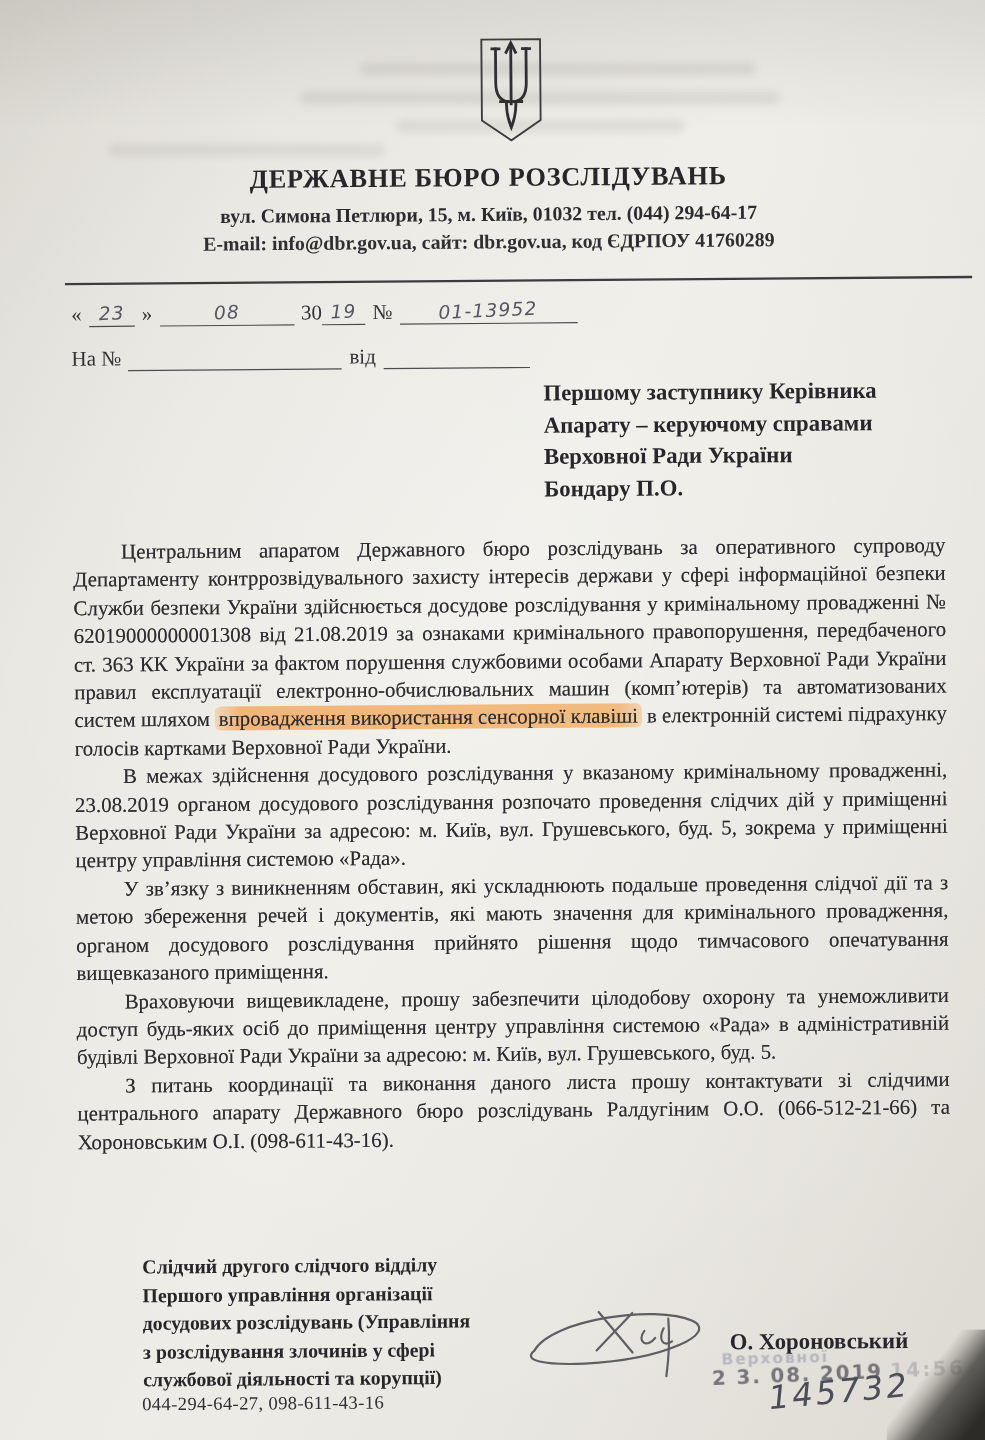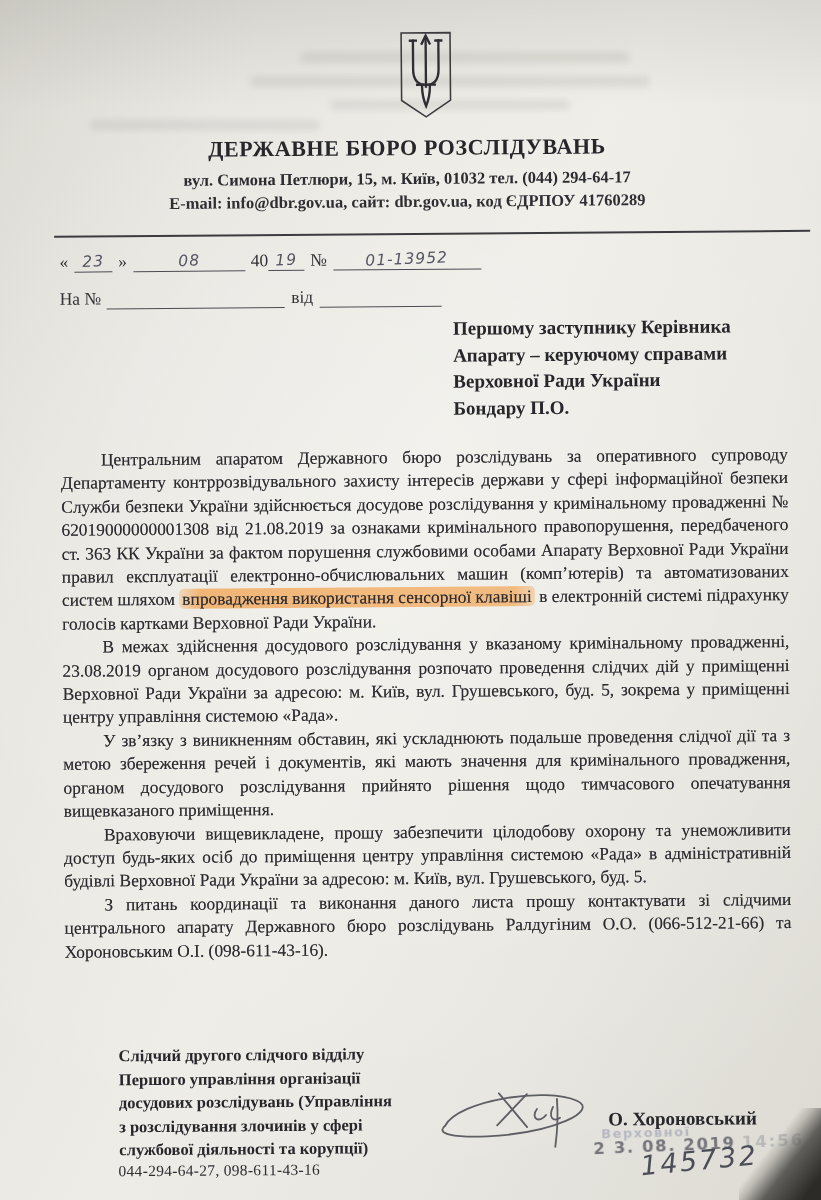--- a/index.html
+++ b/index.html
@@ -109,21 +109,21 @@
   <div class="org-name">ДЕРЖАВНЕ БЮРО РОЗСЛІДУВАНЬ</div>
   <div class="addr-line">вул. Симона Петлюри, 15, м. Київ, 01032  тел. (044) 294-64-17</div>
   <div class="email-line">E-mail: info@dbr.gov.ua, сайт: dbr.gov.ua, код ЄДРПОУ 41760289</div>
   <div class="rule"></div>
 
   <div class="ref-row" style="top:249px">
     <span>«</span>
     <span class="ul w36"><span class="hw">23</span></span>
     <span>»</span>
     <span class="ul w112"><span class="hw">08</span></span>
-    <span style="margin-right:0">40</span>
+    <span style="margin-right:0">30</span>
     <span class="ul w34"><span class="hw">19</span></span>
     <span>№</span>
     <span class="ul w150"><span class="hw">01-13952</span></span>
   </div>
   <div class="ref-row" style="top:286px">
     <span>На №</span>
     <span class="ul w175">&nbsp;</span>
     <span>від</span>
     <span class="ul w120">&nbsp;</span>
   </div>

